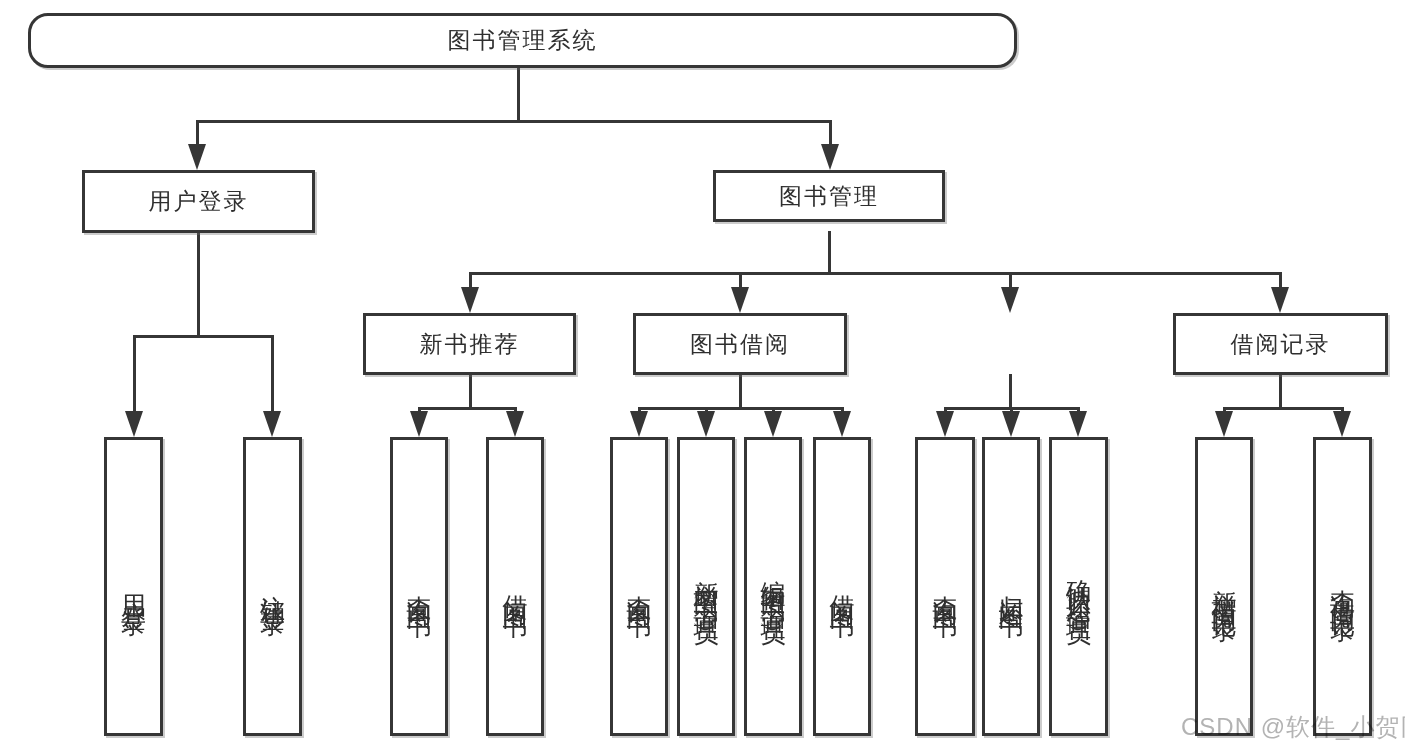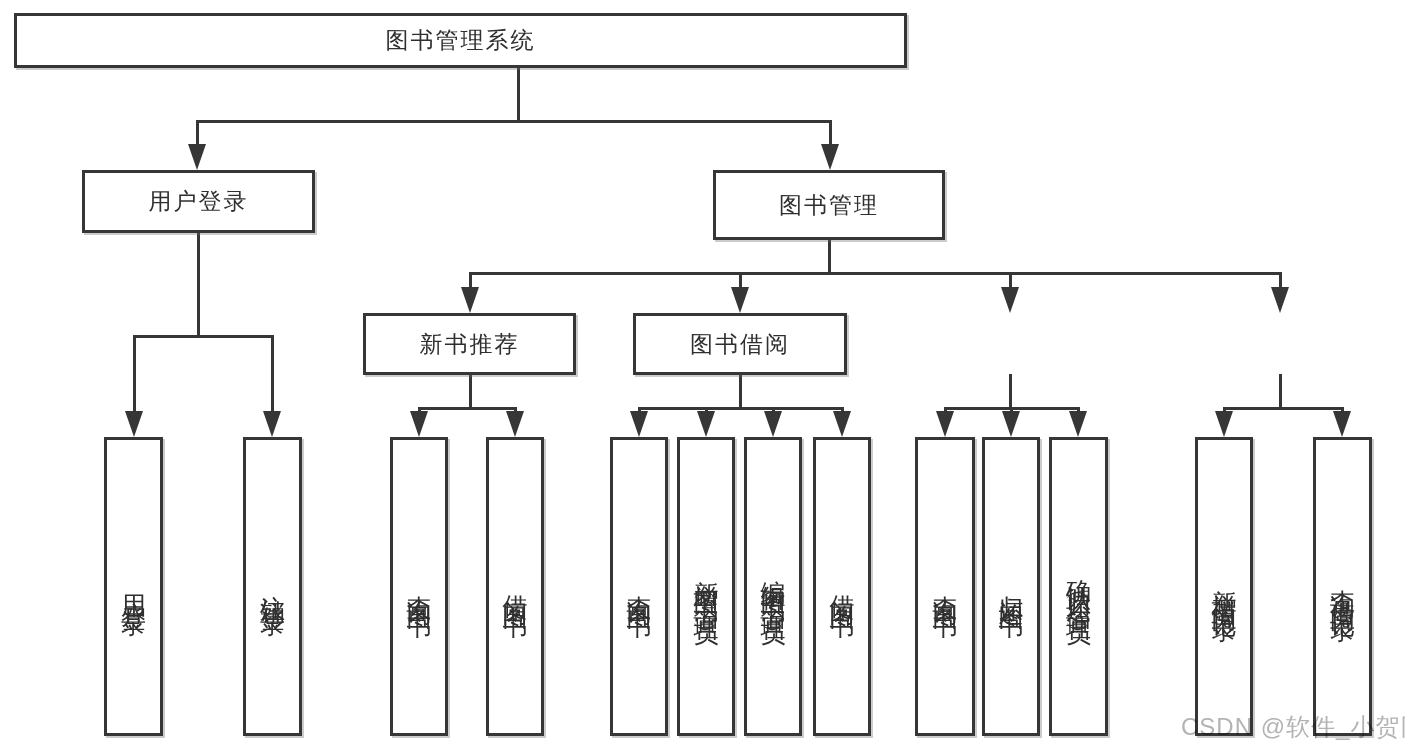--- a/index.html
+++ b/index.html
@@ -96,36 +96,39 @@
   <div class="ar" style="left:1002px;top:411px;"></div>
   <div class="ar" style="left:1069px;top:411px;"></div>
 
   <div class="ln" style="left:1279px;top:374px;width:3px;height:36px;"></div>
   <div class="ln" style="left:1223px;top:407px;width:121px;height:3px;"></div>
   <div class="ln" style="left:1223px;top:407px;width:3px;height:9px;"></div>
   <div class="ln" style="left:1341px;top:407px;width:3px;height:9px;"></div>
   <div class="ar" style="left:1215px;top:411px;"></div>
   <div class="ar" style="left:1333px;top:411px;"></div>
 
-  <div class="b h" style="left:14px;top:13px;width:893px;height:55px;">
+  <div class="b h" style="left:28px;top:13px;width:989px;height:55px;border-radius:20px;">
     <span>图书管理系统</span>
   </div>
 
   <div class="b h" style="left:82px;top:170px;width:233px;height:63px;">
     <span>用户登录</span>
   </div>
-  <div class="b h" style="left:713px;top:170px;width:232px;height:70px;">
+  <div class="b h" style="left:713px;top:170px;width:232px;height:52px;">
     <span>图书管理</span>
   </div>
 
   <div class="b h" style="left:633px;top:313px;width:214px;height:62px;">
     <span>图书借阅</span>
   </div>
   <div class="b h" style="left:363px;top:313px;width:213px;height:62px;">
     <span>新书推荐</span>
+  </div>
+  <div class="b h" style="left:1173px;top:313px;width:215px;height:62px;">
+    <span>借阅记录</span>
   </div>
 
   <div class="b v" style="left:104px;top:437px;width:59px;height:299px;">
     <span>用户登录</span>
   </div>
   <div class="b v" style="left:243px;top:437px;width:59px;height:299px;">
     <span>注销登录</span>
   </div>
 
   <div class="b v" style="left:390px;top:437px;width:58px;height:299px;">

